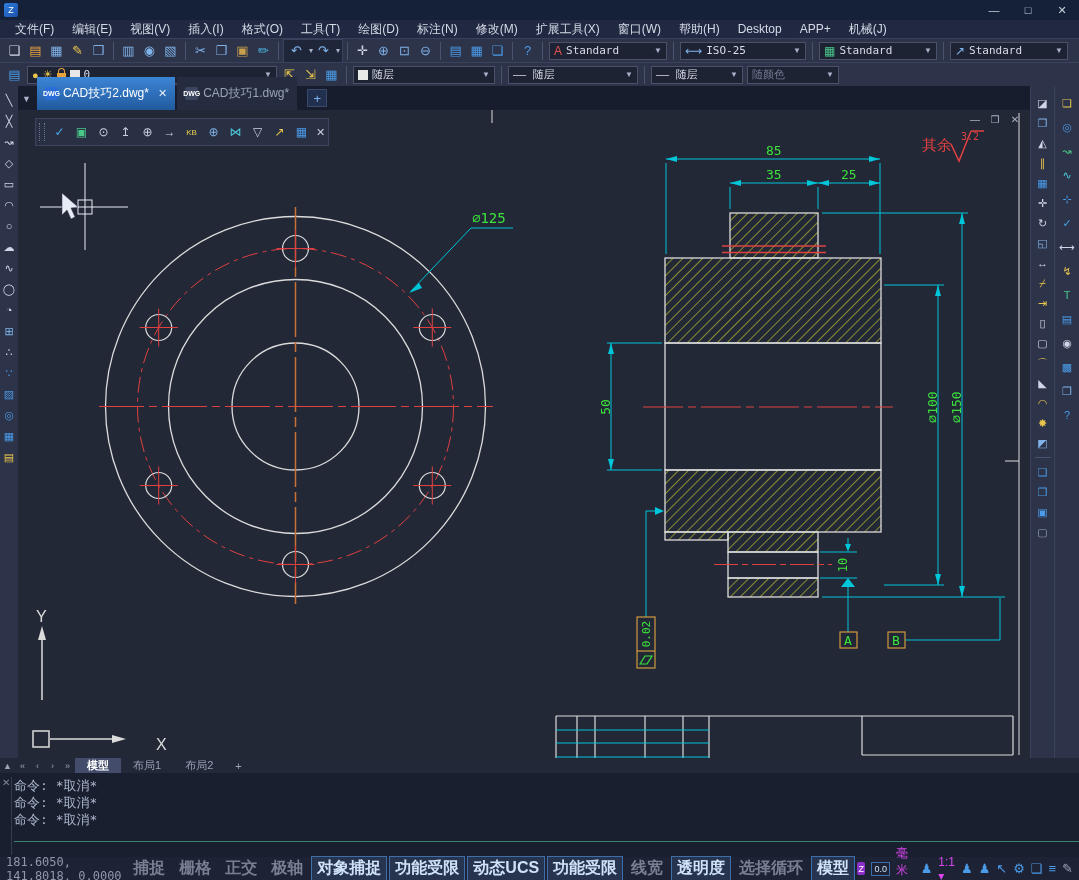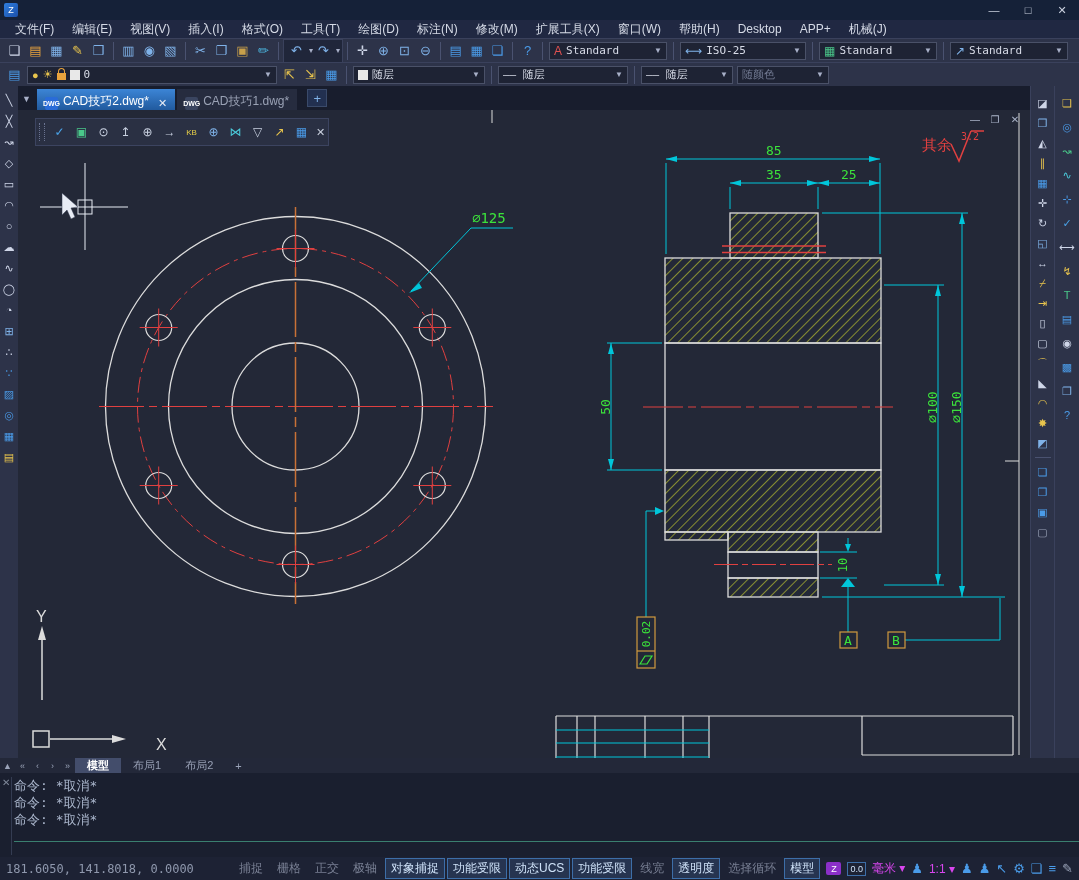--- a/index.html
+++ b/index.html
@@ -26,21 +26,21 @@
   .combo{height:18px;background:#1e2334;border:1px solid #4a5168;display:flex;align-items:center;padding:0 4px;box-sizing:border-box;margin:0 2px;gap:4px;}
   .combo .val{font-family:"DejaVu Sans Mono",monospace;font-size:11px;color:#d8dce8;flex:1;white-space:nowrap;}
   .combo .dn{font-size:8px;color:#a8b0c8;}
   .cicon{font-size:12px;color:#7fb2e8;}
   .swatch{width:10px;height:10px;background:#e8e8e8;flex:0 0 auto;}
   .lockico{position:relative;width:9px;height:7px;background:#e8a33d;margin-top:4px;flex:0 0 auto;}
   .lockico:before{content:'';position:absolute;top:-5px;left:1px;width:5px;height:5px;border:1.5px solid #e8a33d;border-bottom:none;border-radius:4px 4px 0 0;}
   .undoblk{background:#20263a;border:1px solid #3a415c;display:flex;align-items:center;height:22px;padding:0 2px;}
   
   .tabbar{left:18px;top:86px;width:1012px;height:24px;background:#181d2d;display:flex;align-items:flex-end;gap:2px;padding-left:2px;box-sizing:border-box;}
-  .tab{height:21px;display:flex;align-items:flex-end;gap:5px;padding:0 8px;font-size:12px;}
+  .tab{height:33px;display:flex;align-items:center;gap:5px;padding:0 8px;font-size:12px;}
   .tab.active{background:linear-gradient(#3c85d6,#215a9e);color:#fff;}
   .tab.inactive{background:#262c3f;color:#9aa2b5;}
   .dwgbadge{width:13px;height:13px;background:#2a6cd8;border-radius:2px;color:#fff;font-size:7px;display:flex;align-items:center;justify-content:center;font-weight:bold;}
   .tabclose{font-size:11px;color:#e8ecf5;margin-left:4px;}
   .newtab{width:18px;height:16px;margin-left:8px;margin-bottom:3px;color:#7fb2e8;font-size:13px;display:flex;align-items:center;justify-content:center;border:1px solid #3a4a6a;background:#223050;}
   .tabdrop{color:#a8b0c8;font-size:9px;margin:0 4px 6px 2px;}
   
   .strip{background:#2d3349;display:flex;flex-direction:column;align-items:center;box-sizing:border-box;}
   .stripL{left:0;top:86px;width:18px;height:672px;padding-top:6px;gap:5px;}
   .stripRA{left:1030px;top:86px;width:24px;height:672px;padding-top:9px;gap:4px;border-left:1px solid #3a415c;}
@@ -65,21 +65,21 @@
   
   .cmd{left:0;top:773px;width:1079px;height:84px;background:#1a1f2f;box-sizing:border-box;padding:4px 0 0 14px;}
   .cmdclose{position:absolute;left:2px;top:4px;color:#7e8798;font-size:10px;}
   .cmdgrip{position:absolute;left:11px;top:4px;width:1px;height:78px;background:#343c52;}
   .cmdline{font-family:"DejaVu Sans Mono",monospace;font-size:13px;color:#aab6cc;line-height:17px;white-space:pre;}
   .cmddiv{width:1065px;height:1px;background:#3a7f6f;margin:13px 0 3px 0;}
   .cursor{display:inline-block;width:1px;height:13px;background:#e8ecf5;vertical-align:middle;margin-left:3px;}
   
   .statusbar{left:0;top:857px;width:1079px;height:23px;background:#1d2234;display:flex;align-items:center;box-sizing:border-box;padding:0 6px;gap:2px;}
   .coords{font-family:"DejaVu Sans Mono",monospace;font-size:12px;color:#8f98ad;width:225px;}
-  .toggle{padding:1px 5px;font-size:12px;color:#787f93;border:1px solid transparent;white-space:nowrap;}
+  .toggle{padding:1px 5px;font-size:16px;color:#787f93;border:1px solid transparent;white-space:nowrap;font-weight:bold;}
   .toggle.on{color:#cfe2f8;border:1px solid #3d6ea8;background:#263450;}
   .sright{margin-left:auto;display:flex;align-items:center;gap:6px;}
   .badge{width:15px;height:13px;background:#8b2fc9;border-radius:2px;color:#fff;font-size:9px;display:flex;align-items:center;justify-content:center;}
   .lwbadge{border:1px solid #3d6ea8;color:#cfe2f8;font-size:9px;padding:0 2px;height:12px;display:flex;align-items:center;}
   .sic{color:#4a9be8;font-size:13px;}
   .stxt{color:#d946ef;font-size:12px;}
 </style>
 </head>
 <body>
 
@@ -182,21 +182,21 @@
     <span class="swatch"></span>
     <span class="val">0</span>
       <span class="dn">▼</span>
   </span>
   <span style="display:flex;align-items:center;">
       <span class="tbi" style="color: rgb(232, 196, 77);">⇱</span>
       <span class="tbi" style="color: rgb(232, 196, 77);">⇲</span>
       <span class="tbi" style="color: rgb(74, 155, 232);">▦</span>
     </span>
   <span class="sep"></span>
-  <span class="combo" style="width:132px">
+  <span class="combo" style="width:142px">
     <span class="swatch"></span>
     <span class="val">随层</span>
       <span class="dn">▼</span>
   </span>
   <span class="sep"></span>
   <span class="combo" style="width:130px">
     <span class="val">—— 随层</span>
       <span class="dn">▼</span>
   </span>
   <span class="sep"></span>

